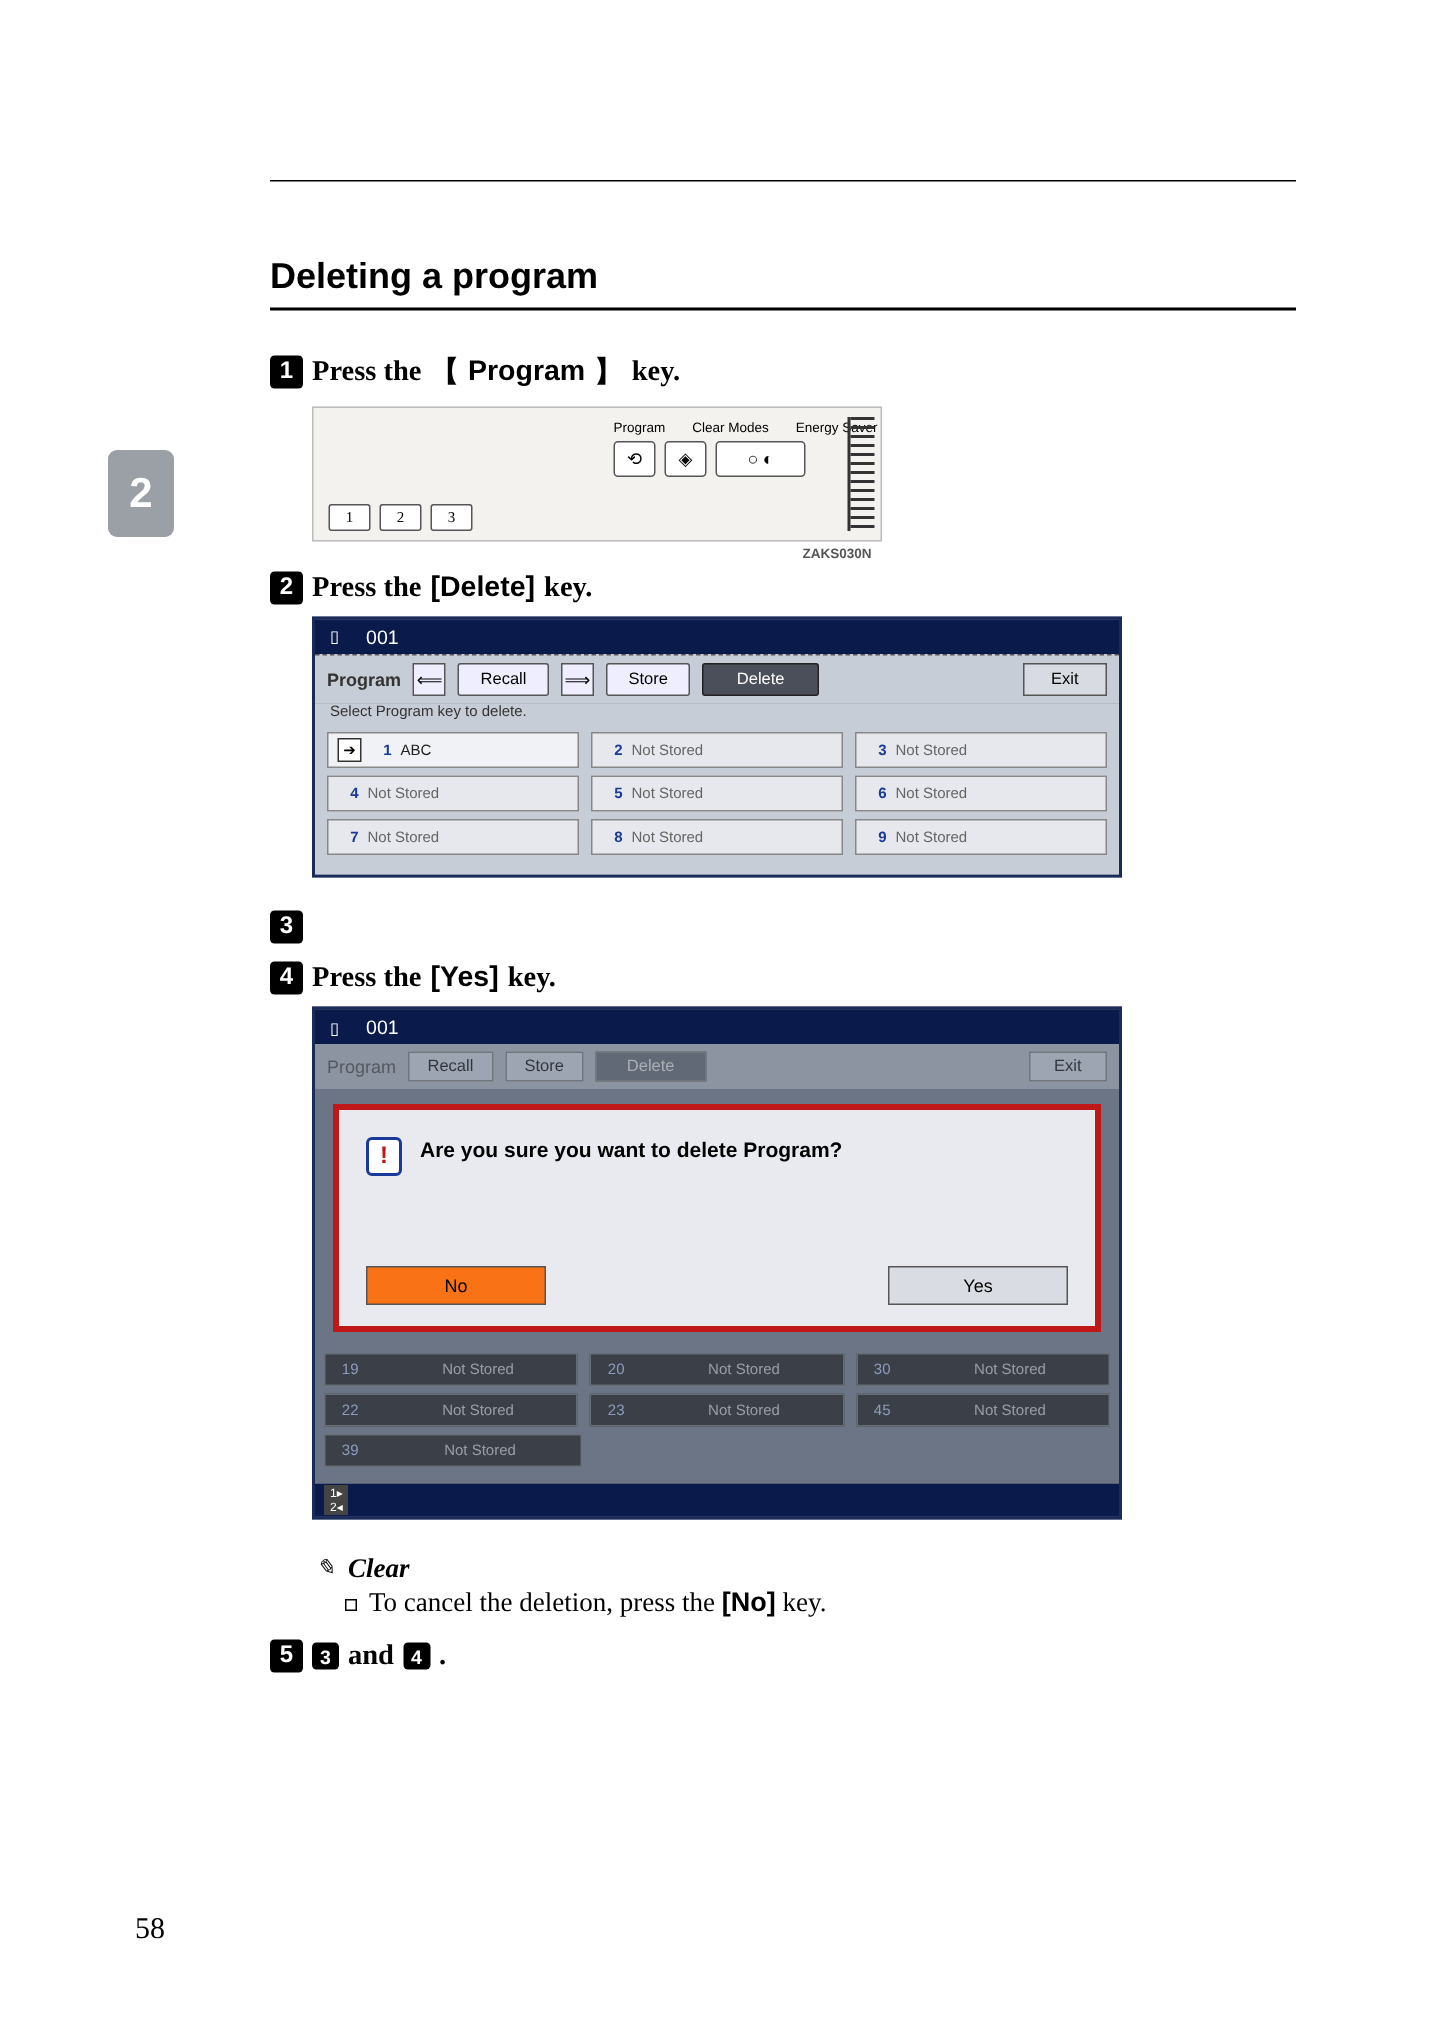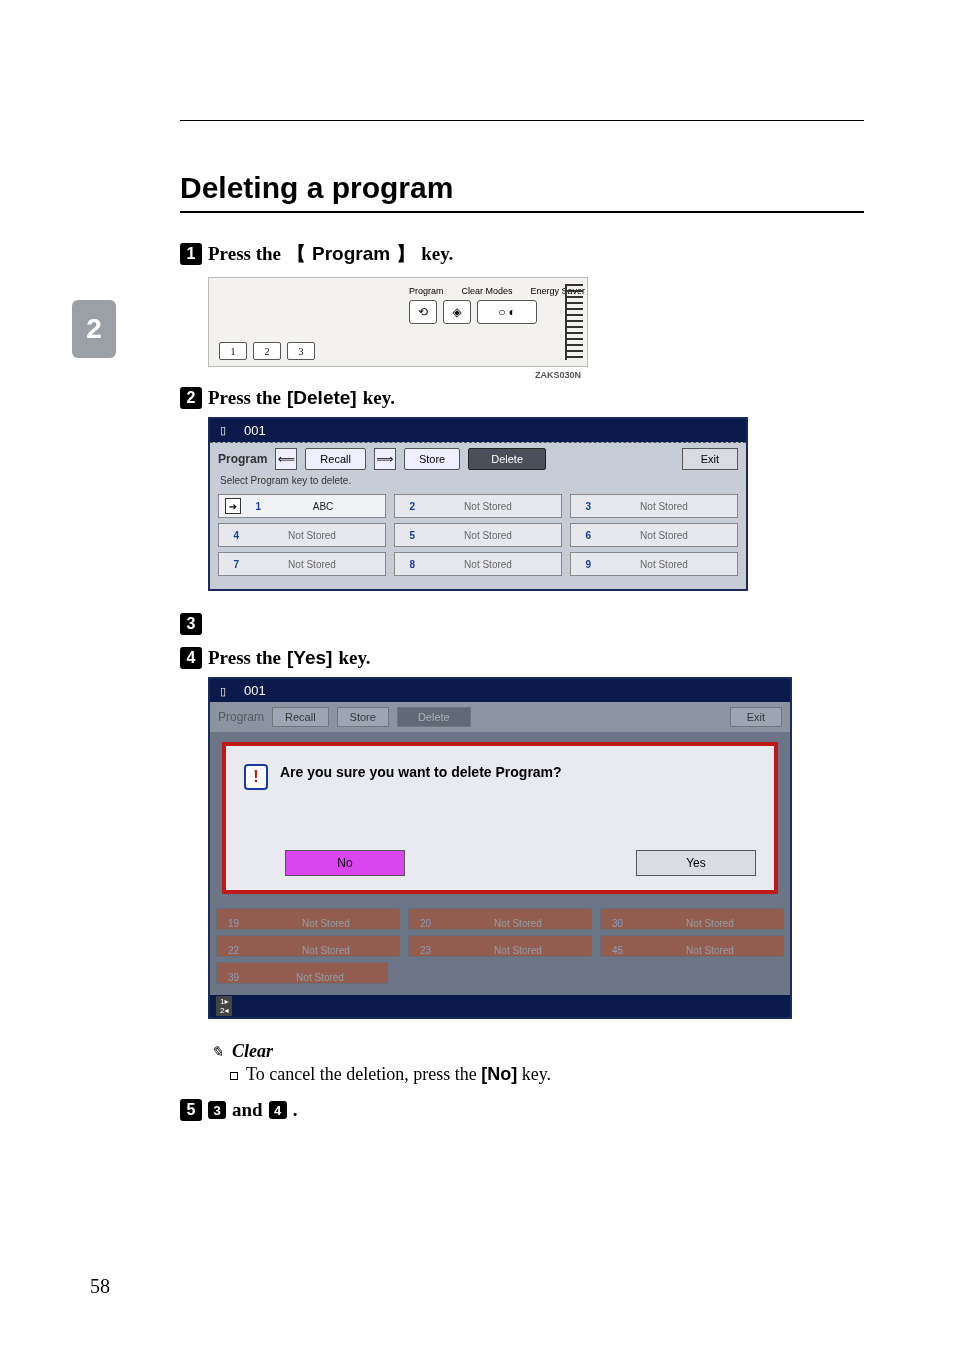--- a/index.html
+++ b/index.html
@@ -16,21 +16,21 @@
     position: relative;
     height: 100%;
   }
   .top-rule {
     border-top: 1px solid #000;
     margin-bottom: 50px;
   }
   .section-title {
     font-family: Arial, sans-serif;
     font-weight: bold;
-    font-size: 30px;
+    font-size: 24px;
     margin-bottom: 6px;
   }
   .section-rule {
     border-top: 2px solid #000;
     margin-bottom: 28px;
   }
   .side-tab {
     position: absolute;
     left: 72px;
     top: 300px;
@@ -164,67 +164,67 @@
   .screen .grid {
     background:#c7cdd7;
     padding: 4px 8px 8px 8px;
   }
   .screen .row { display:flex; gap:8px; margin-bottom:5px;}
   .screen .cell {
     flex:1; height:24px; background:#e6e8ee; border:1px solid #888; display:flex; align-items:center;
     font-size:10px; color:#666; padding:0 6px; gap:6px;
   }
   .screen .cell .num { color:#1a3a9a; font-weight:bold; width:14px; text-align:right;}
-  .screen .cell .val { flex:1; text-align:center; }
+  .screen .cell .val { flex:1; }
   .screen .cell.filled { background:#f0f2f6; color:#222;}
   .screen .cell.filled .arrow-ic {
     width:16px;height:16px;border:1px solid #333;display:flex;align-items:center;justify-content:center;font-size:10px;color:#000;background:#fff;
   }
 
   .dialog-screen {
     margin: 8px 0 22px 28px;
-    width: 584px;
+    width: 540px;
     border: 2px solid #1a2a5a;
     background: #6b7585;
     font-family: Arial, sans-serif;
     position: relative;
   }
   .dialog-screen .titlebar {
     background: #0a1a4a; color:#fff; font-size:13px; padding:4px 10px;
   }
   .dimmed-toolbar {
     opacity:0.55; background:#a7adb8; padding:5px 8px; display:flex; gap:8px; align-items:center; font-size:11px;
   }
   .dimmed-toolbar .lbl{font-size:12px;color:#444;}
   .dimmed-toolbar .pill{background:#c7cdd7;border:1px solid #777;height:20px;padding:0 12px;display:flex;align-items:center;}
   .dimmed-toolbar .pill.dark{background:#5a5f6a;color:#ddd;padding:0 20px;}
   .dimmed-toolbar .exit{margin-left:auto;background:#c7cdd7;border:1px solid #777;height:20px;padding:0 16px;display:flex;align-items:center;}
   .dialog-body {
     background:#6b7585; padding:6px; position:relative;
   }
   .dialog-body .bg-row {display:flex;gap:8px;margin-bottom:5px;opacity:0.45;}
-  .dialog-body .bg-cell {flex:1;height:22px;background:#c2410c;border:1px solid #666;font-size:10px;color:#ccc;display:flex;align-items:flex-end;padding:0 6px;gap:20px;}
+  .dialog-body .bg-cell {flex:1;height:22px;background:#000000;border:1px solid #666;font-size:10px;color:#ccc;display:flex;align-items:center;padding:0 6px;gap:20px;}
   .dialog-body .bg-cell .num{color:#b8c8ff;width:16px;text-align:right;}
   .dialog-body .bg-cell .val{flex:1;text-align:center;}
   .dialog-box {
     margin: 4px 6px 14px 6px;
     background:#e8eaef;
     border: 4px solid #c01818;
     padding: 18px 18px 14px 18px;
   }
   .dialog-box .msg-row {display:flex;align-items:flex-start;gap:12px;font-size:14px;font-weight:bold;color:#000;}
   .dialog-box .ex-icon {
     width:24px;height:26px;border:2px solid #1a3a9a;border-radius:4px;color:#c01818;font-weight:bold;font-size:16px;
     display:flex;align-items:center;justify-content:center;background:#fff;
   }
   .dialog-box .btns {display:flex;justify-content:space-between;margin-top:60px;}
   .dialog-box .dbtn {
     width:120px;height:26px;border:1px solid #555;display:flex;align-items:center;justify-content:center;font-size:12px;
   }
-  .dialog-box .dbtn.no{background:#d946ef;margin-left:41px;}
+  .dialog-box .dbtn.no{background:#f97316;}
   .dialog-box .dbtn.yes{background:#d9dce3;}
   .footbar {
     height:22px;background:#0a1a4a;display:flex;align-items:center;padding:0 6px;
   }
   .footbar .tiny{font-size:8px;color:#fff;background:#444;padding:1px 4px;}
 
   .note-block { margin: 10px 0 14px 28px; font-size:18px;}
   .note-block .note-head { display:flex; align-items:center; gap:6px; font-style:italic; margin-bottom:2px;}
   .pencil-icon {
     width:18px;height:18px;display:inline-flex;align-items:center;justify-content:center;font-size:15px;color:#000;

